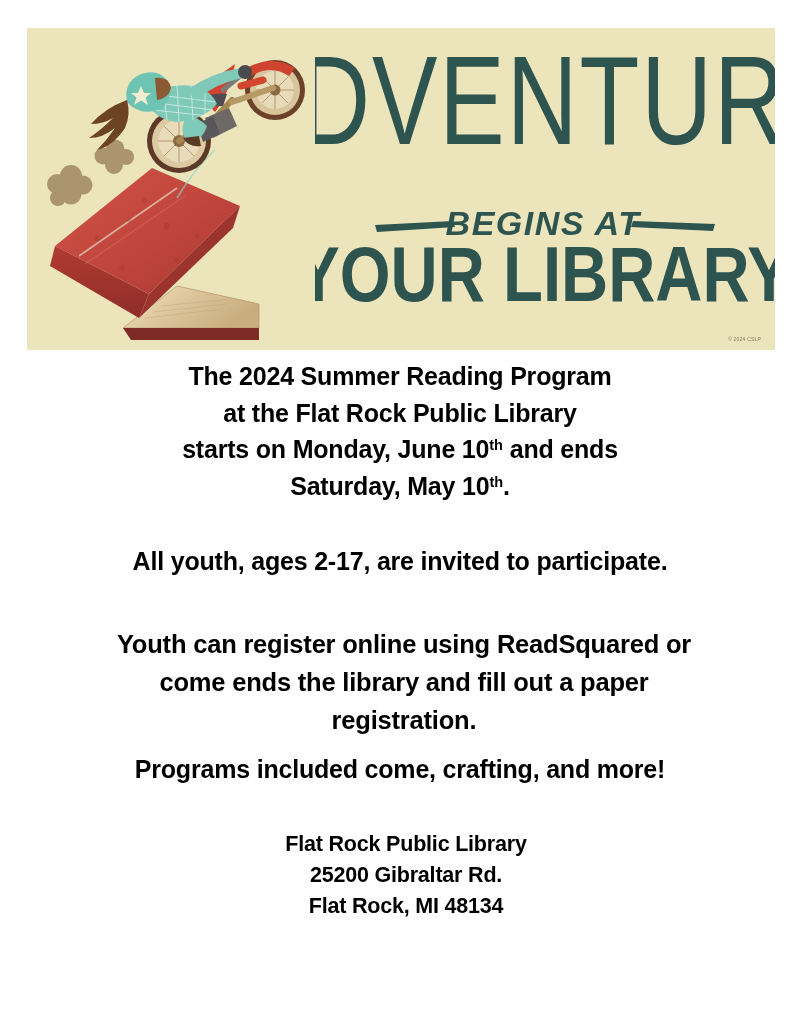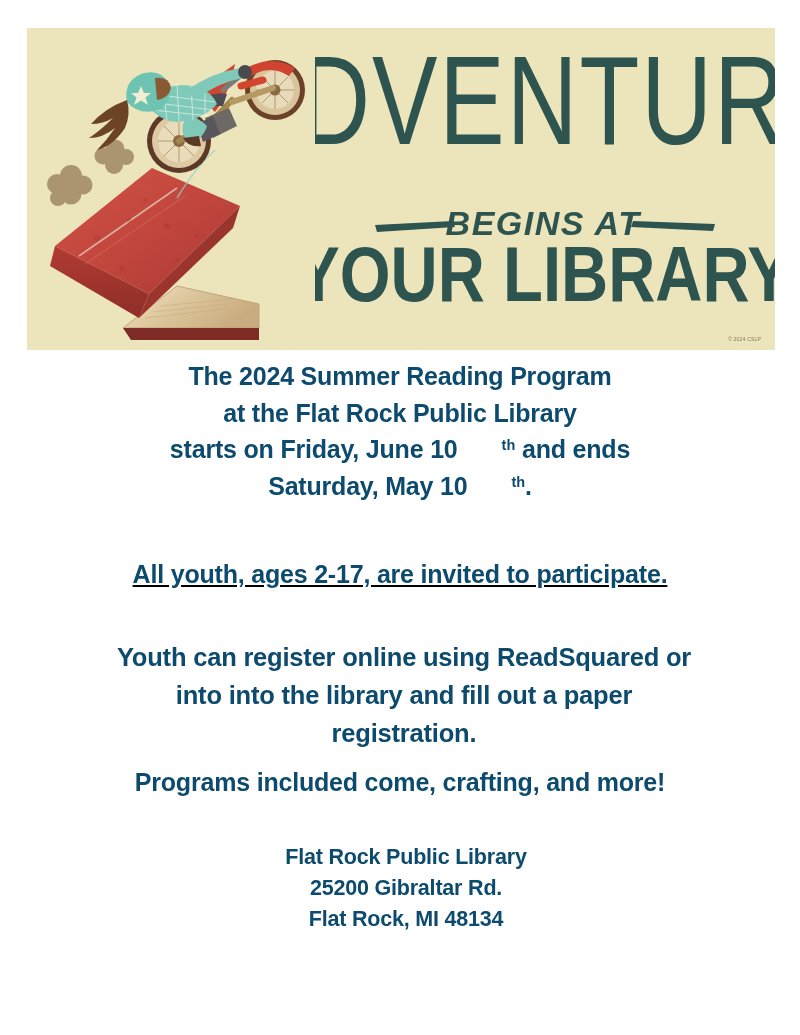--- a/index.html
+++ b/index.html
@@ -67,34 +67,33 @@
   .para {
     margin: 0;
     padding: 0;
   }
 
   .tline {
     display: block;
     font-family: "Liberation Sans Narrow", "Liberation Sans", sans-serif;
     font-weight: bold;
     font-stretch: condensed;
-    color: #0c4a6e;
+    color: #000000;
     letter-spacing: -0.2px;
   }
 
   
   .p1 .tline {
     font-size: 25px;
     line-height: 36.5px;
   }
 
   
   .p2 {
-    margin-top: 52px;
-    text-decoration: underline;
+    margin-top: 39px;
   }
   .p2 .tline {
     font-size: 25px;
     line-height: 36px;
   }
 
   
   .p3 {
     margin-top: 46px;
   }
@@ -134,21 +133,20 @@
   .contact-row {
     display: inline-block;
     white-space: pre;
   }
 
   sup.ord {
     font-size: 0.58em;
     vertical-align: 0.52em;
     line-height: 0;
     letter-spacing: 0;
-    padding-left: 44px;
   }
 </style>
 </head>
 <body>
 
 <div class="banner">
 
   <svg class="banner-art" viewBox="0 0 300 322">
     <defs>
       <linearGradient id="bookTop" x1="0" y1="0" x2="1" y2="1">
@@ -318,31 +316,31 @@
   </svg>
 
   <span class="copyright-mark">© 2024 CSLP</span>
 </div>
 
 <div class="body-text">
 
   <div class="para p1">
     <span class="tline">The 2024 Summer Reading Program</span>
     <span class="tline">at the Flat Rock Public Library</span>
-    <span class="tline"><span>starts on Friday, June 10</span><sup class="ord">th</sup><span> and ends</span></span>
+    <span class="tline"><span>starts on Monday, June 10</span><sup class="ord">th</sup><span> and ends</span></span>
     <span class="tline"><span>Saturday, May 10</span><sup class="ord">th</sup><span>.</span></span>
   </div>
 
   <div class="para p2">
     <span class="tline">All youth, ages 2-17, are invited to participate.</span>
   </div>
 
   <div class="para p3">
     <span class="tline">Youth can register online using ReadSquared or</span>
-    <span class="tline">into into the library and fill out a paper</span>
+    <span class="tline">come ends the library and fill out a paper</span>
     <span class="tline">registration.</span>
   </div>
 
   <div class="para p4">
     <span class="tline">Programs included come, crafting, and more!</span>
   </div>
 
   <div class="para p5">
     <span class="tline">Flat Rock Public Library</span>
     <span class="tline">25200 Gibraltar Rd.</span>

